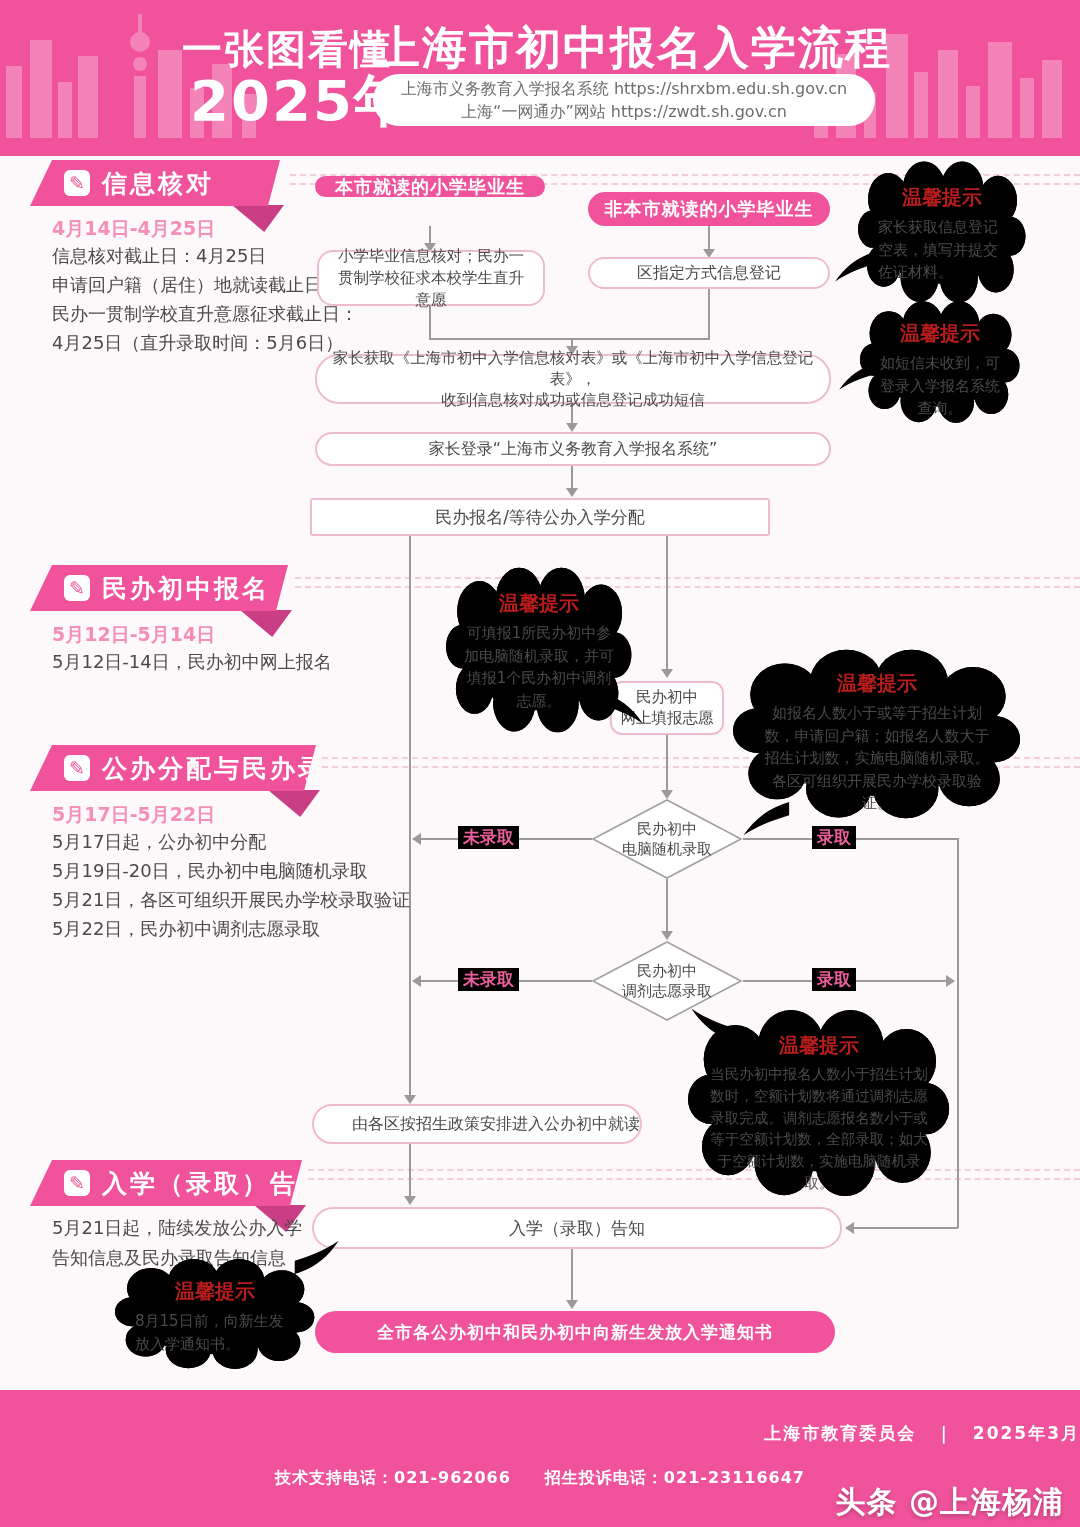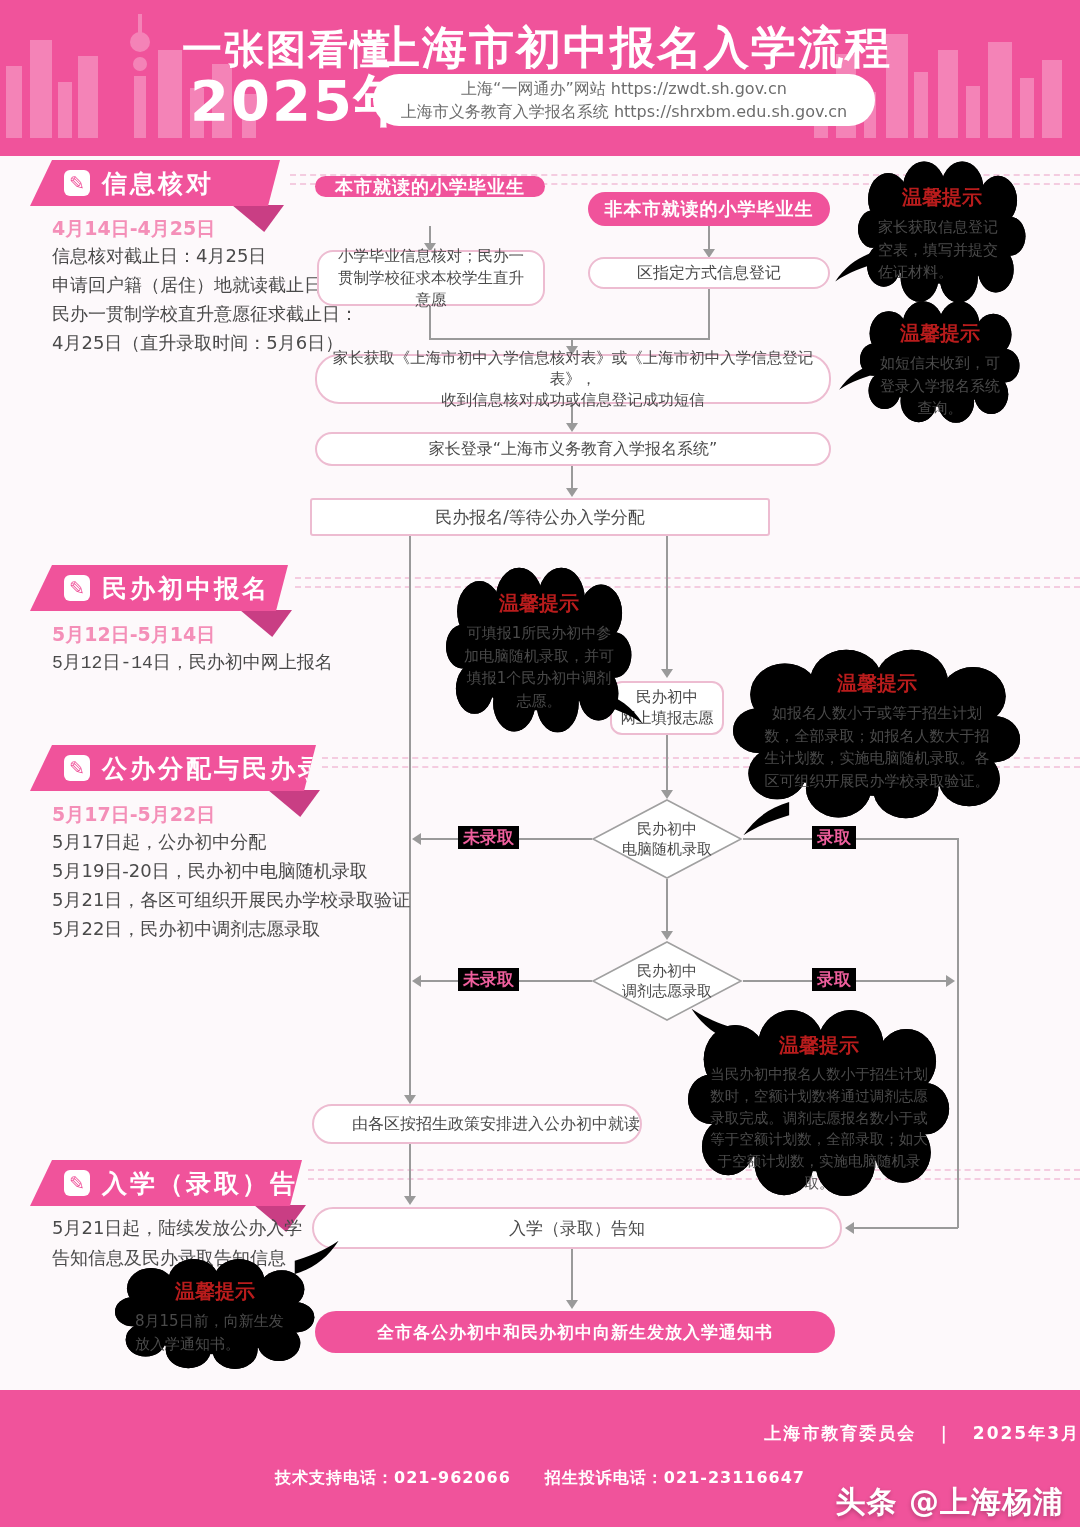--- a/index.html
+++ b/index.html
@@ -133,22 +133,22 @@
         <rect x="156" y="80" width="14" height="52"></rect>
           <rect x="178" y="36" width="24" height="96"></rect>
         <rect x="210" y="72" width="14" height="60"></rect>
           <rect x="232" y="54" width="20" height="78"></rect>
       </g>
     </svg>
     <div class="hdr-tag1">一张图看懂</div>
     <div class="hdr-tag2">2025年</div>
     <div class="hdr-title">上海市初中报名入学流程</div>
     <div class="hdr-pill">
+      <div>上海市义务教育入学报名系统 https://shrxbm.edu.sh.gov.cn</div>
       <div>上海“一网通办”网站 https://zwdt.sh.gov.cn</div>
-      <div>上海市义务教育入学报名系统 https://shrxbm.edu.sh.gov.cn</div>
     </div>
   </div>
 
   <div class="dash" style="left:290px;top:174px;width:790px;"></div>
   <div class="dash" style="left:290px;top:183px;width:790px;"></div>
   <div class="dash" style="left:295px;top:577px;width:785px;"></div>
   <div class="dash" style="left:295px;top:586px;width:785px;"></div>
   <div class="dash" style="left:322px;top:757px;width:758px;"></div>
   <div class="dash" style="left:322px;top:766px;width:758px;"></div>
   <div class="dash" style="left:308px;top:1169px;width:772px;"></div>
@@ -164,21 +164,21 @@
   <div class="b-line" style="left:52px;top:273px;">申请回户籍（居住）地就读截止日：4月25日</div>
   <div class="b-line" style="left:52px;top:302px;">民办一贯制学校直升意愿征求截止日：</div>
   <div class="b-line" style="left:52px;top:331px;">4月25日（直升录取时间：5月6日）</div>
 
   <div class="banner" style="left:30px;top:565px;width:258px;">
     <span class="b-icon">✎</span>
     <span class="ttl">民办初中报名</span>
   </div>
   <div class="fold" style="left:240px;top:610px;width:52px;height:27px;"></div>
   <div class="b-date" style="left:52px;top:622px;">5月12日-5月14日</div>
-  <div class="b-line" style="left:52px;top:650px;font-family:Liberation Mono, monospace;">5月12日-14日，民办初中网上报名</div>
+  <div class="b-line" style="left:52px;top:650px;">5月12日-14日，民办初中网上报名</div>
 
   <div class="banner" style="left:30px;top:745px;width:286px;">
     <span class="b-icon">✎</span>
     <span class="ttl">公办分配与民办录取</span>
   </div>
   <div class="fold" style="left:268px;top:790px;width:52px;height:27px;"></div>
   <div class="b-date" style="left:52px;top:802px;">5月17日-5月22日</div>
   <div class="b-line" style="left:52px;top:830px;">5月17日起，公办初中分配</div>
   <div class="b-line" style="left:52px;top:859px;">5月19日-20日，民办初中电脑随机录取</div>
   <div class="b-line" style="left:52px;top:888px;">5月21日，各区可组织开展民办学校录取验证</div>
@@ -325,21 +325,21 @@
   <svg class="tail" style="left:598px;top:688px;width:46px;height:38px;transform:scaleX(-1);">
       <use href="#ctail"></use>
     </svg>
 
   <div class="bubble" style="left:733px;top:648px;width:288px;height:172px;">
     <svg class="cloud">
         <use href="#cloud"></use>
       </svg>
     <div class="content" style="padding:22px 26px 0;">
       <div class="tip-title">温馨提示</div>
-      <div class="tip-body">如报名人数小于或等于招生计划数，全部录取；如报名人数大于招生计划数，实施电脑随机录取。各区可组织开展民办学校录取验证。</div>
+      <div class="tip-body">如报名人数小于或等于招生计划数，申请回户籍；如报名人数大于招生计划数，实施电脑随机录取。各区可组织开展民办学校录取验证。</div>
     </div>
   </div>
   <svg class="tail" style="left:742px;top:798px;width:50px;height:40px;">
       <use href="#ctail"></use>
     </svg>
 
   <div class="bubble" style="left:688px;top:1008px;width:262px;height:190px;">
     <svg class="cloud">
         <use href="#cloud"></use>
       </svg>

